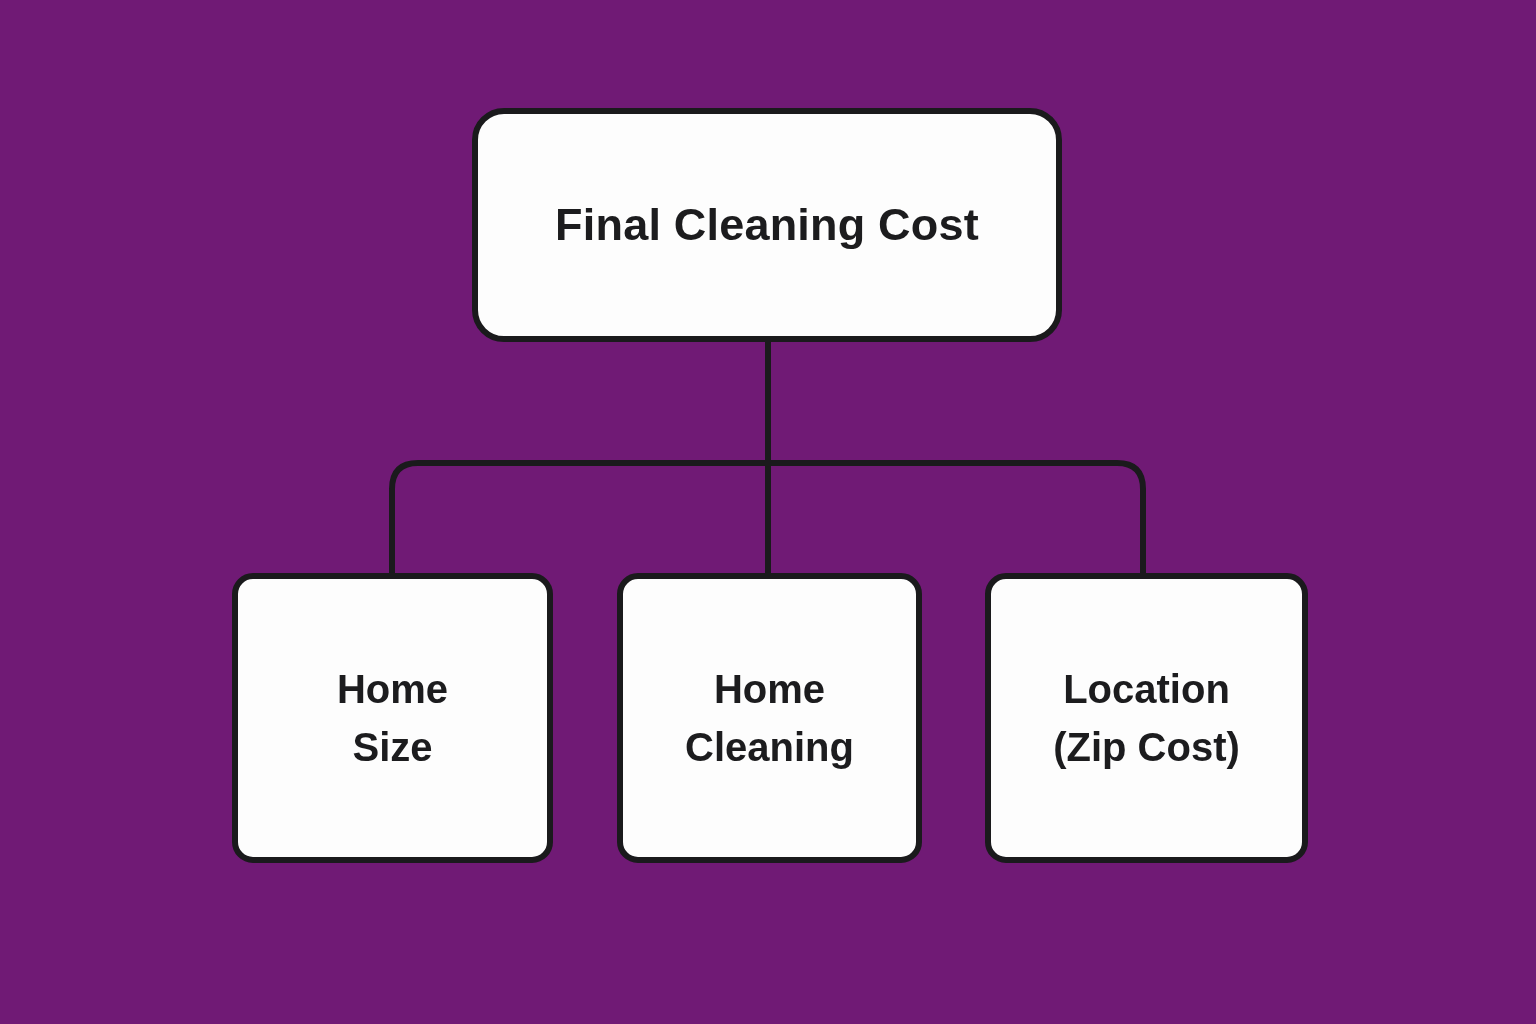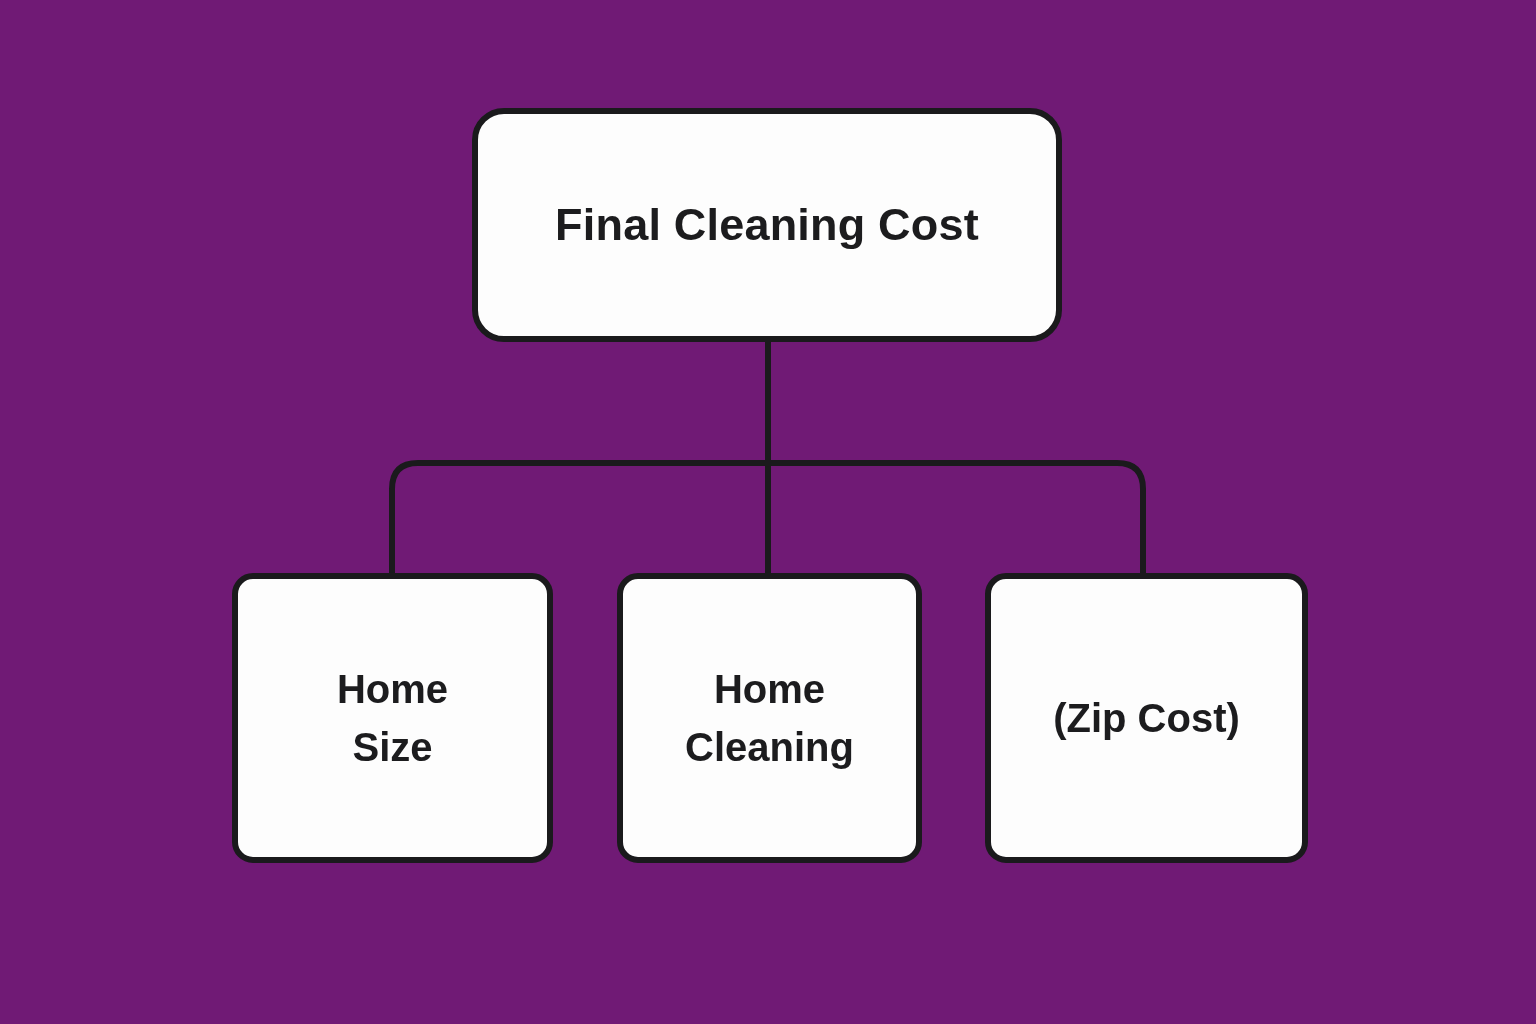--- a/index.html
+++ b/index.html
@@ -77,16 +77,17 @@
     <span class="line">Home</span>
     <span class="line">Size</span>
   </div>
 
   <div class="node child c2">
     <span class="line">Home</span>
     <span class="line">Cleaning</span>
   </div>
 
   <div class="node child c3">
+    <span class="line">Location</span>
     <span class="line">(Zip Cost)</span>
   </div>
 
 </div>
 
 </body></html>

